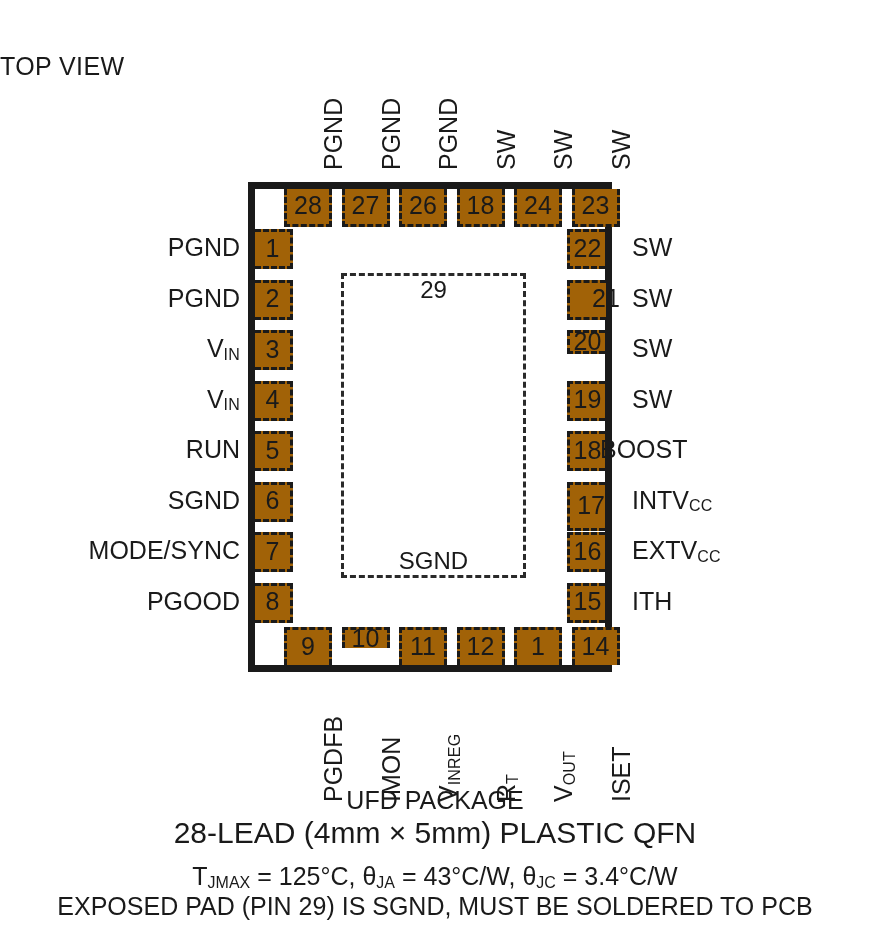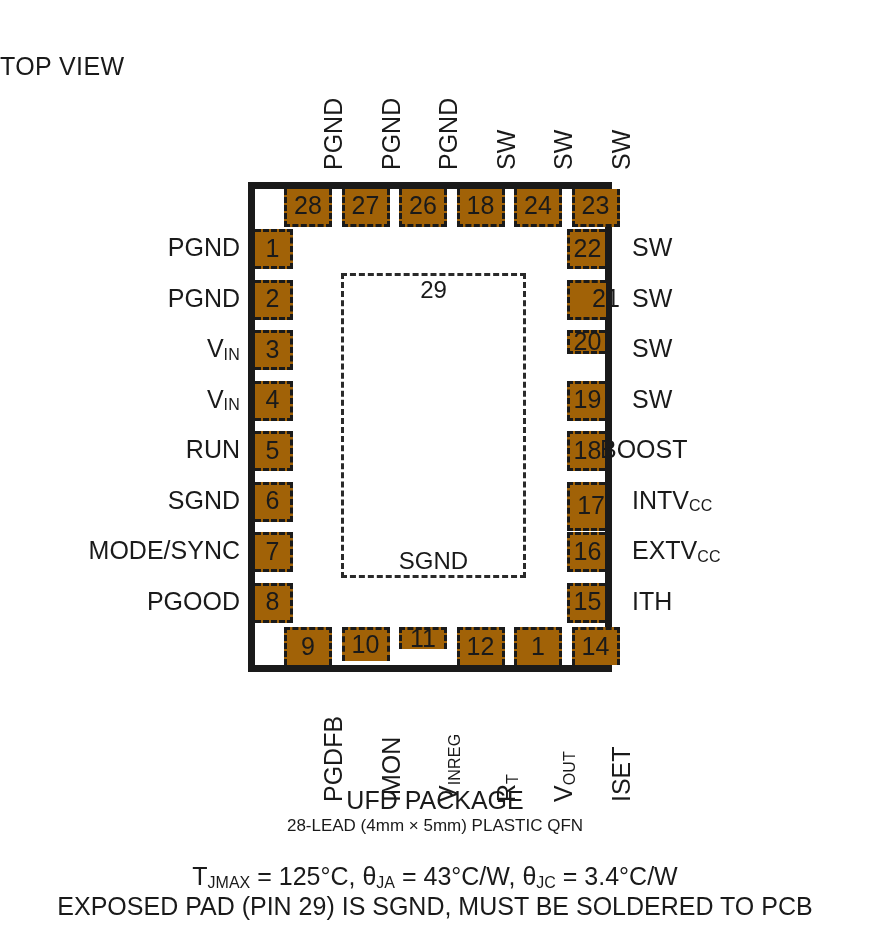--- a/index.html
+++ b/index.html
@@ -121,21 +121,21 @@
   
   .caption {
     position: absolute;
     left: 0;
     width: 870px;
     text-align: center;
     white-space: nowrap;
     color: #1a1a1a;
   }
   .cap-pkg   { top: 786px;  font-size: 25px; }
-  .cap-lead  { top: 816px;  font-size: 17px; }
+  .cap-lead  { top: 816px;  font-size: 30px; }
   .cap-therm { top: 862px;  font-size: 25px; }
   .cap-pad   { top: 892px;  font-size: 25px; }
 
   .caption sub {
     font-size: 0.64em;
     vertical-align: baseline;
     position: relative;
     bottom: -0.18em;
   }
 </style>
@@ -239,25 +239,25 @@
       </div>
       <div class="pin-label vert" style="left: 551px; top: 170px;"><span>SW</span></div>
       <div class="pin-box side-top" style="left: 571.5px; top: 189px; width: 48px; height: 38px;">
         <span>23</span>
       </div>
       <div class="pin-label vert" style="left: 608.5px; top: 170px;"><span>SW</span></div>
       <div class="pin-box side-bottom" style="left: 284px; top: 627px; width: 48px; height: 38px;">
         <span>9</span>
       </div>
       <div class="pin-label vert" style="left: 321px; top: 802px; transform-origin: 0px 0px; transform: rotate(-90deg);"><span>PGDFB</span></div>
-      <div class="pin-box side-bottom" style="left: 341.5px; top: 627px; width: 48px; height: 34px;">
+      <div class="pin-box side-bottom" style="left: 341.5px; top: 627px; width: 48px; height: 21px;">
         <span>10</span>
       </div>
       <div class="pin-label vert" style="left: 378.5px; top: 802px; transform-origin: 0px 0px; transform: rotate(-90deg);"><span>IMON</span></div>
-      <div class="pin-box side-bottom" style="left: 399px; top: 627px; width: 48px; height: 22px;">
+      <div class="pin-box side-bottom" style="left: 399px; top: 627px; width: 48px; height: 38px;">
         <span>11</span>
       </div>
       <div class="pin-label vert" style="left: 436px; top: 802px; transform-origin: 0px 0px; transform: rotate(-90deg);"><span>V</span><sub>INREG</sub></div>
       <div class="pin-box side-bottom" style="left: 456.5px; top: 627px; width: 48px; height: 38px;">
         <span>12</span>
       </div>
       <div class="pin-label vert" style="left: 493.5px; top: 802px; transform-origin: 0px 0px; transform: rotate(-90deg);"><span>R</span><sub>T</sub></div>
       <div class="pin-box side-bottom" style="left: 514px; top: 627px; width: 48px; height: 38px;">
         <span>1</span>
       </div>

